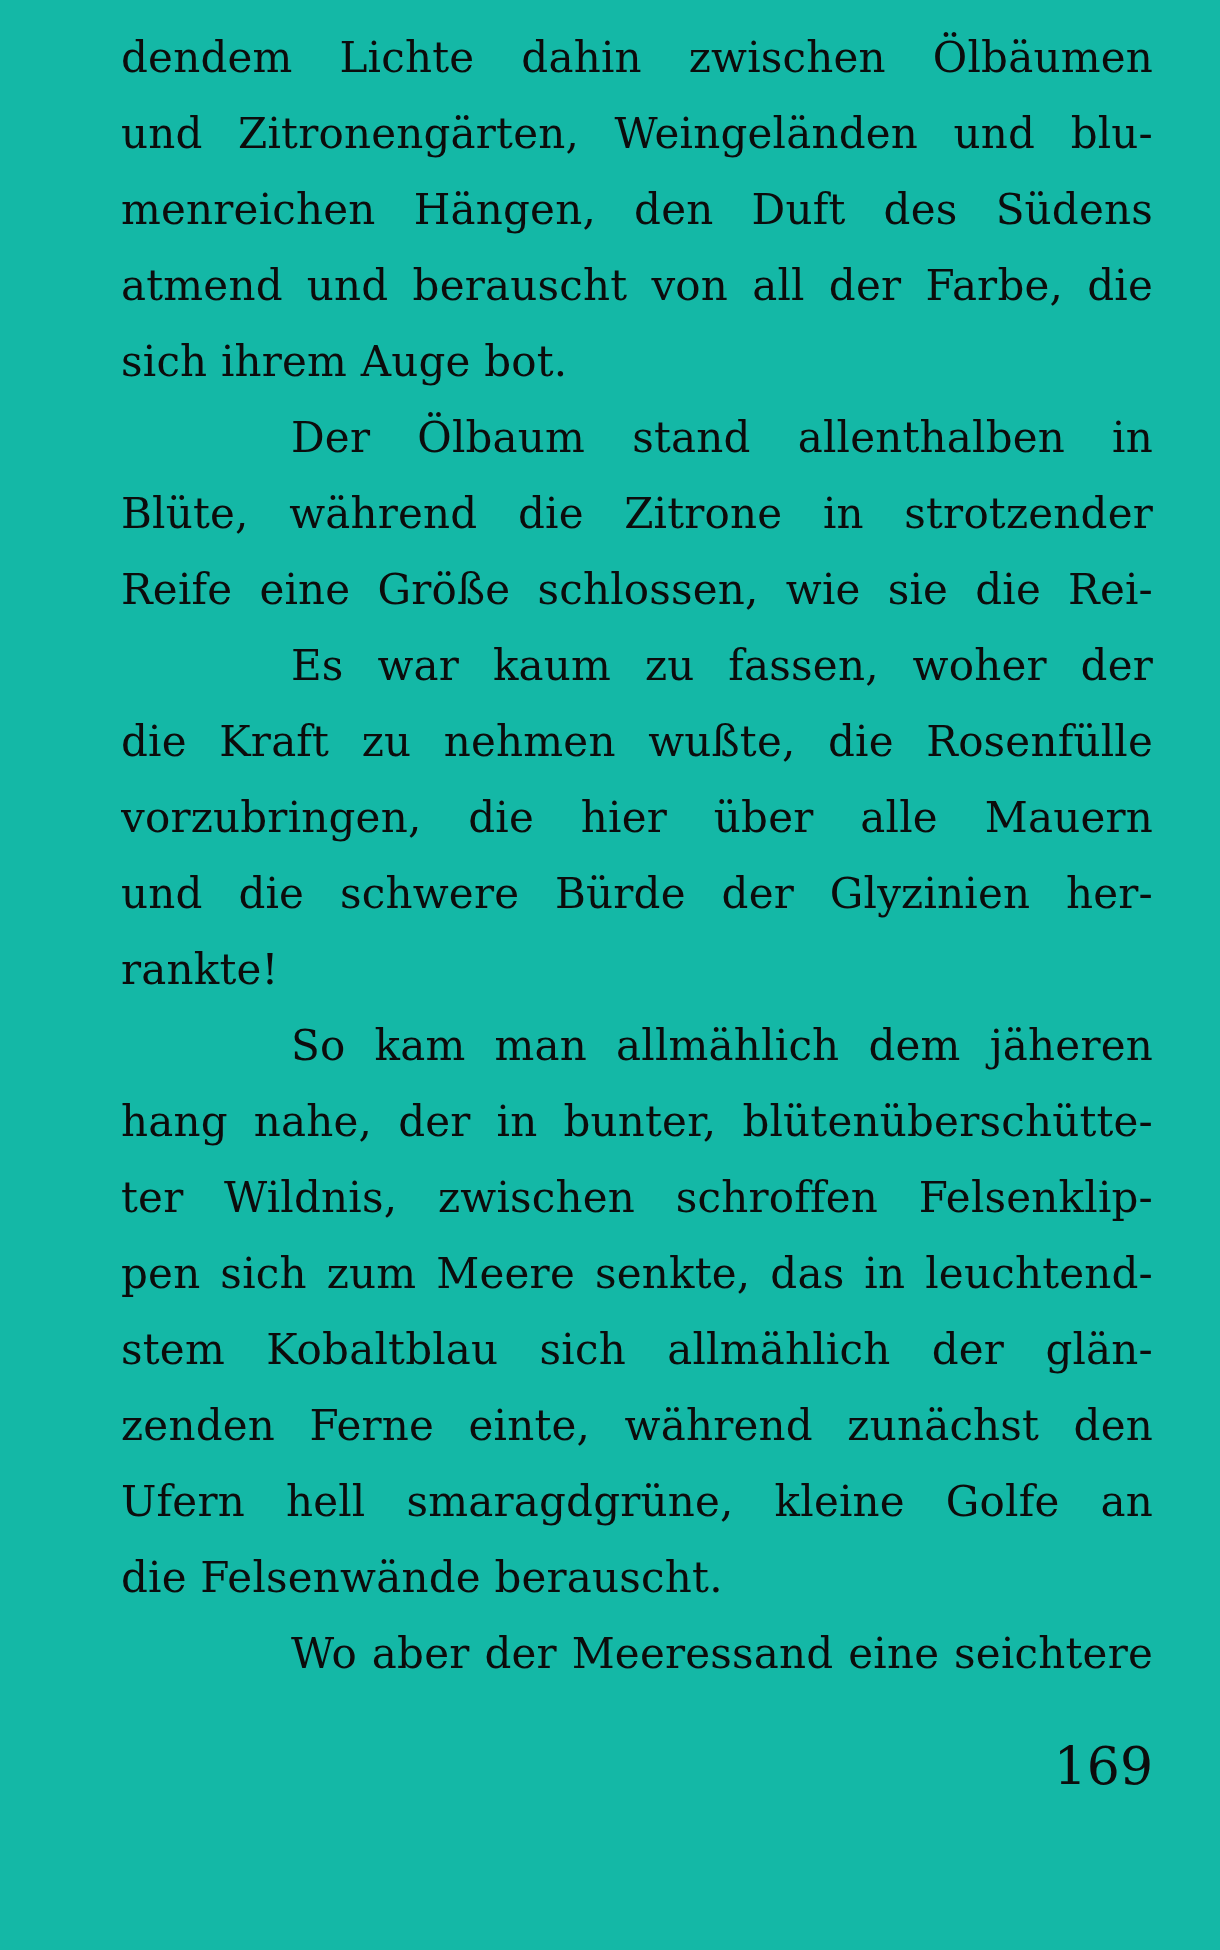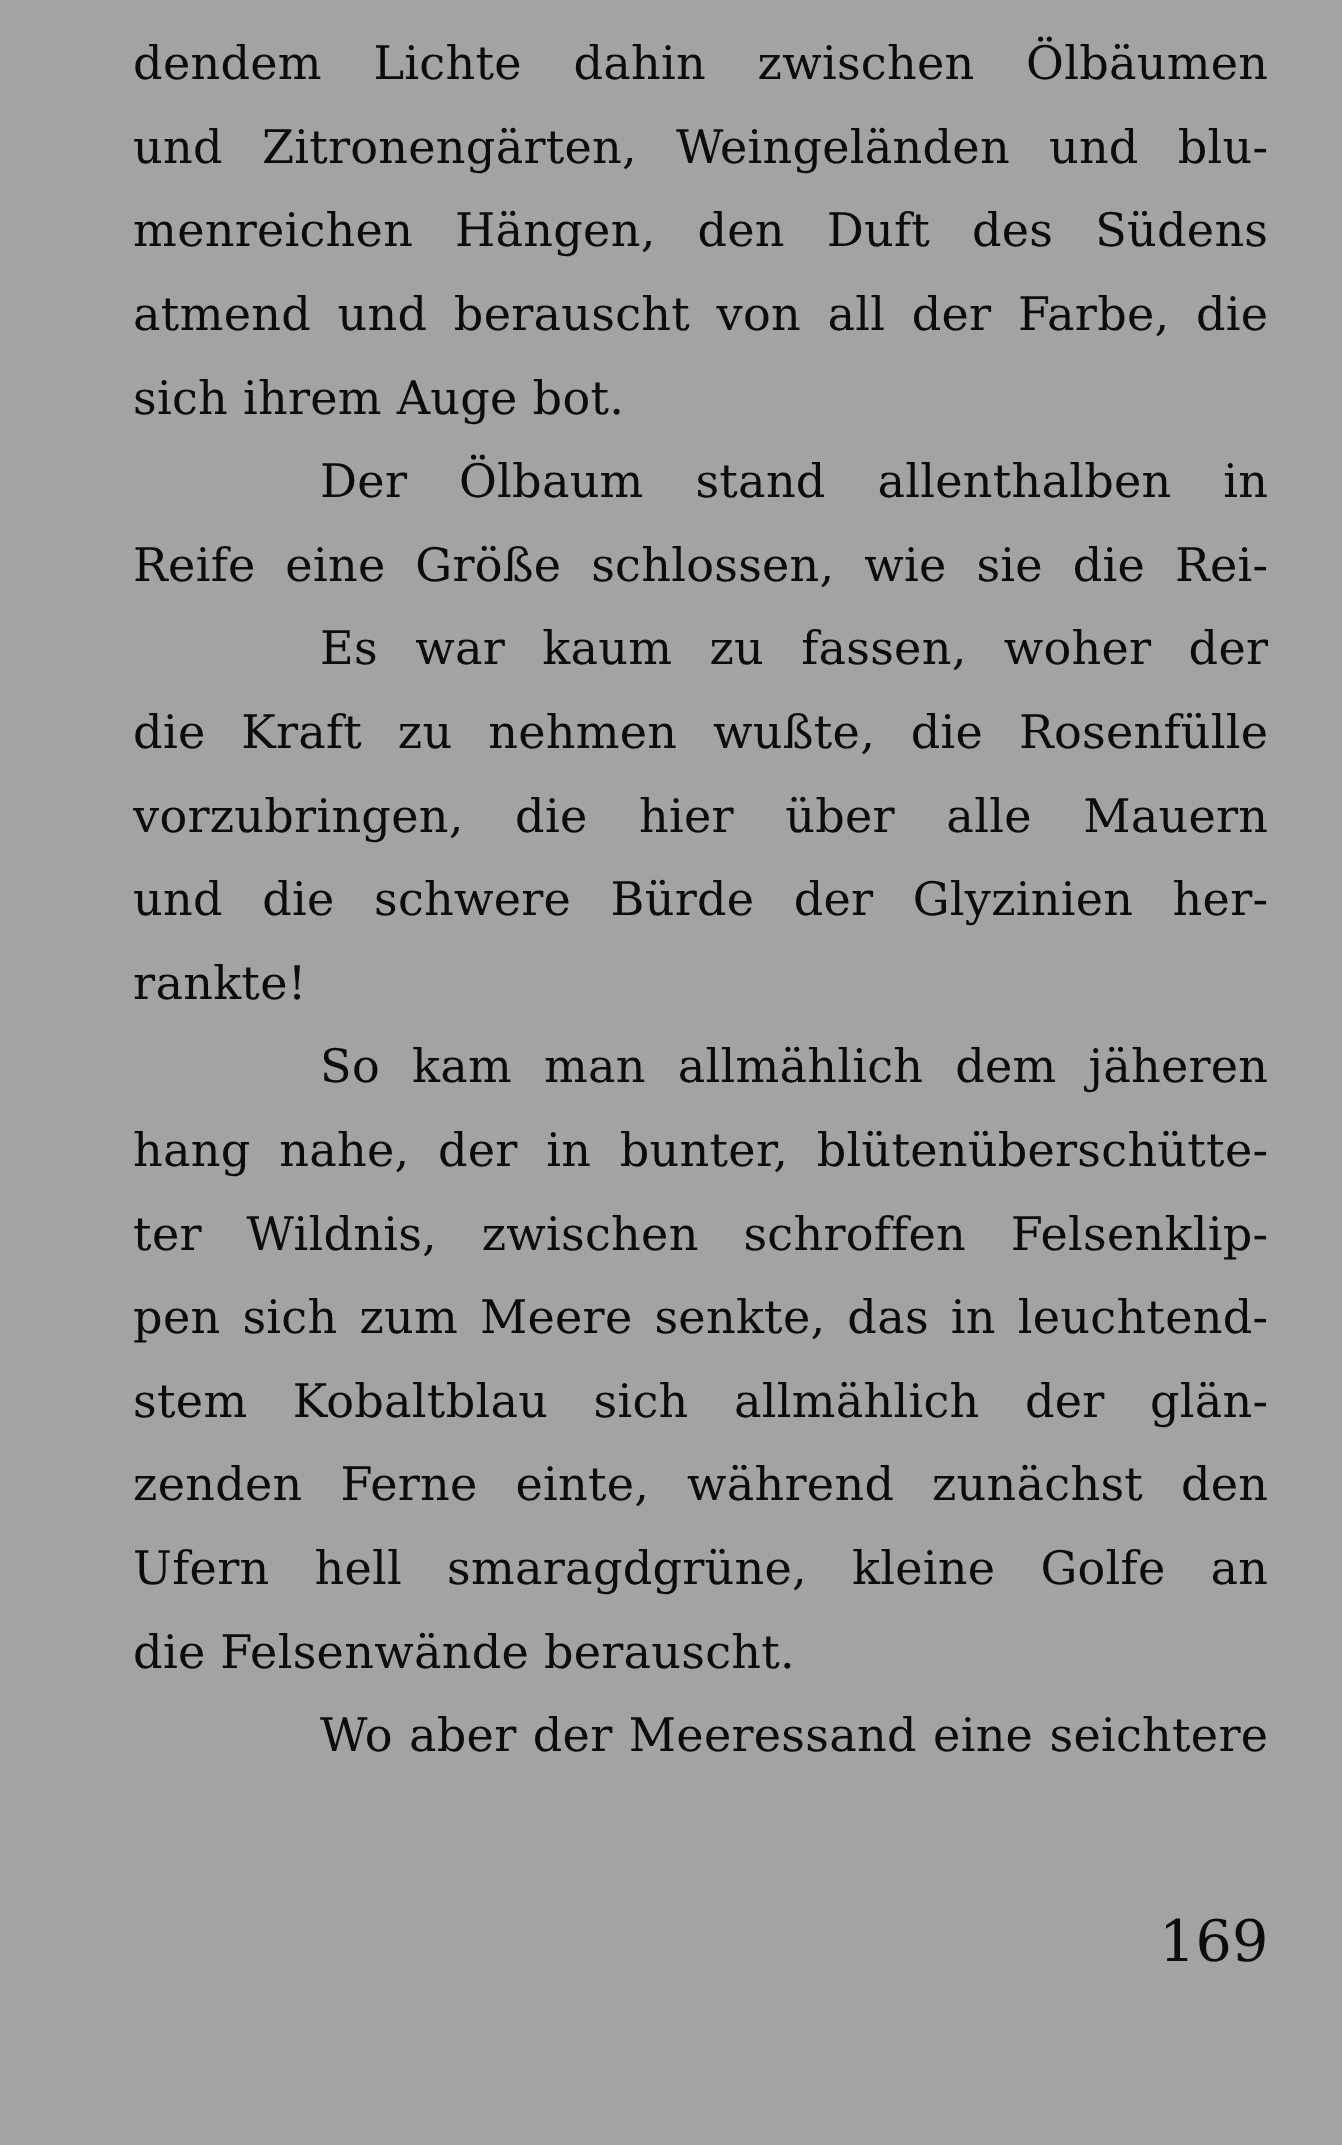--- a/index.html
+++ b/index.html
@@ -4,21 +4,21 @@
 <style>
   html, body {
     margin: 0;
     padding: 0;
     background: #ffffff;
   }
   .scan-page {
     position: relative;
     width: 1220px;
     height: 1950px;
-    background: #a3a3a3;
+    background: #14b8a6;
     overflow: hidden;
     font-family: "DejaVu Serif", "Liberation Serif", serif;
     color: #0c0c0c;
   }
   .text-block {
     position: absolute;
     left: 121px;
     top: 20px;
     width: 1032px;
   }
@@ -64,20 +64,21 @@
     <div class="para">
       <div class="line">dendem Lichte dahin zwischen Ölbäumen</div>
       <div class="line">und Zitronengärten, Weingeländen und blu-</div>
       <div class="line">menreichen Hängen, den Duft des Südens</div>
       <div class="line">atmend und berauscht von all der Farbe, die</div>
       <div class="line last">sich ihrem Auge bot.</div>
     </div>
 
     <div class="para">
       <div class="line indent">Der Ölbaum stand allenthalben in voller</div>
+      <div class="line">Blüte, während die Zitrone in strotzender</div>
       <div class="line">Reife eine Größe schlossen, wie sie die Rei-</div>
     </div>
 
     <div class="para">
       <div class="line indent">Es war kaum zu fassen, woher der Boden</div>
       <div class="line">die Kraft zu nehmen wußte, die Rosenfülle</div>
       <div class="line">vorzubringen, die hier über alle Mauern</div>
       <div class="line">und die schwere Bürde der Glyzinien her-</div>
       <div class="line last">rankte!</div>
     </div>

